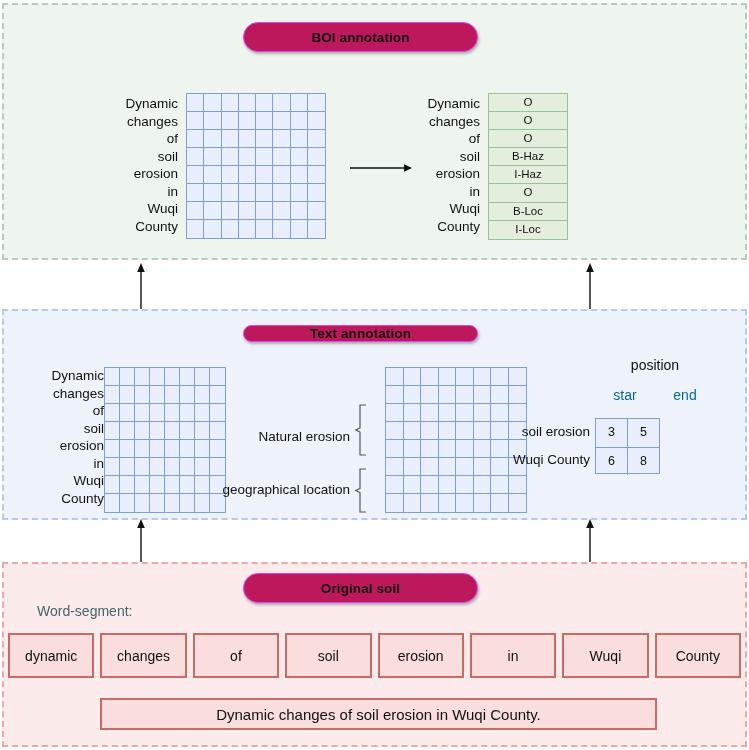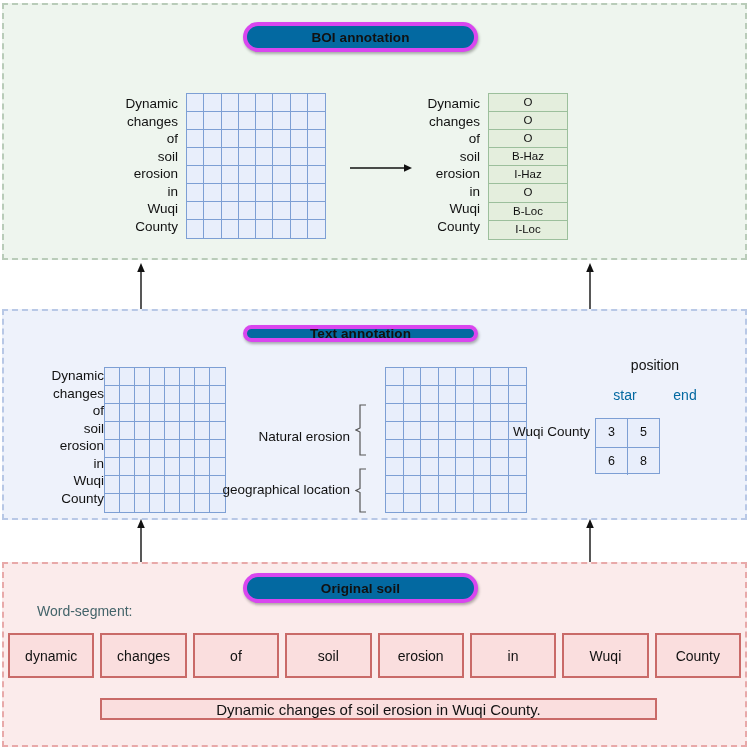--- a/index.html
+++ b/index.html
@@ -26,22 +26,22 @@
   }
   .panel-orig{
     left:2px;top:562px;width:745px;height:185px;
     background:#fbebeb;border:2px dashed #e8a9a9;
   }
 
   
   .pill{
     position:absolute;
     box-sizing:border-box;
-    background:#0369a1;
-    border:4px solid #d946ef;
+    background:#be185d;
+    border:1px solid #d946ef;
     border-radius:16px;
     box-shadow:1px 2px 3px rgba(0,0,0,.30);
     font-weight:bold;
     font-size:13.5px;
     color:#111;
     display:flex;align-items:center;justify-content:center;
     letter-spacing:.1px;
   }
   .pill-boi{left:243px;top:22px;width:235px;height:30px;}
   .pill-text{left:243px;top:325px;width:235px;height:17px;}
@@ -172,21 +172,21 @@
   }
   .segbox{
     flex:1;
     box-sizing:border-box;
     border:2px solid #c96a68;
     background:#fadede;
     display:flex;align-items:center;justify-content:center;
     font-size:14px;color:#111;
   }
   .sentence{
-    position:absolute;left:100px;top:698px;width:557px;height:22px;
+    position:absolute;left:100px;top:698px;width:557px;height:32px;
     box-sizing:border-box;
     border:2px solid #c96a68;
     background:#fadede;
     display:flex;align-items:center;justify-content:center;
     font-size:15px;color:#111;
   }
 </style>
 </head>
 <body>
 
@@ -466,20 +466,21 @@
       <div class="cell lastrow"></div>
       <div class="cell lastcol lastrow"></div>
     </div>
 
   <div class="pos-title">position</div>
   <div class="pos-hdr">
     <span>star</span>
     <span>end</span>
   </div>
   <div class="pos-rowlabels">
+    <div>soil erosion</div>
     <div>Wuqi County</div>
   </div>
   <div class="pos-table">
     <div class="prow">
       <div class="pcell">3</div>
       <div class="pcell last">5</div>
     </div>
     <div class="prow last">
       <div class="pcell">6</div>
       <div class="pcell last">8</div>

